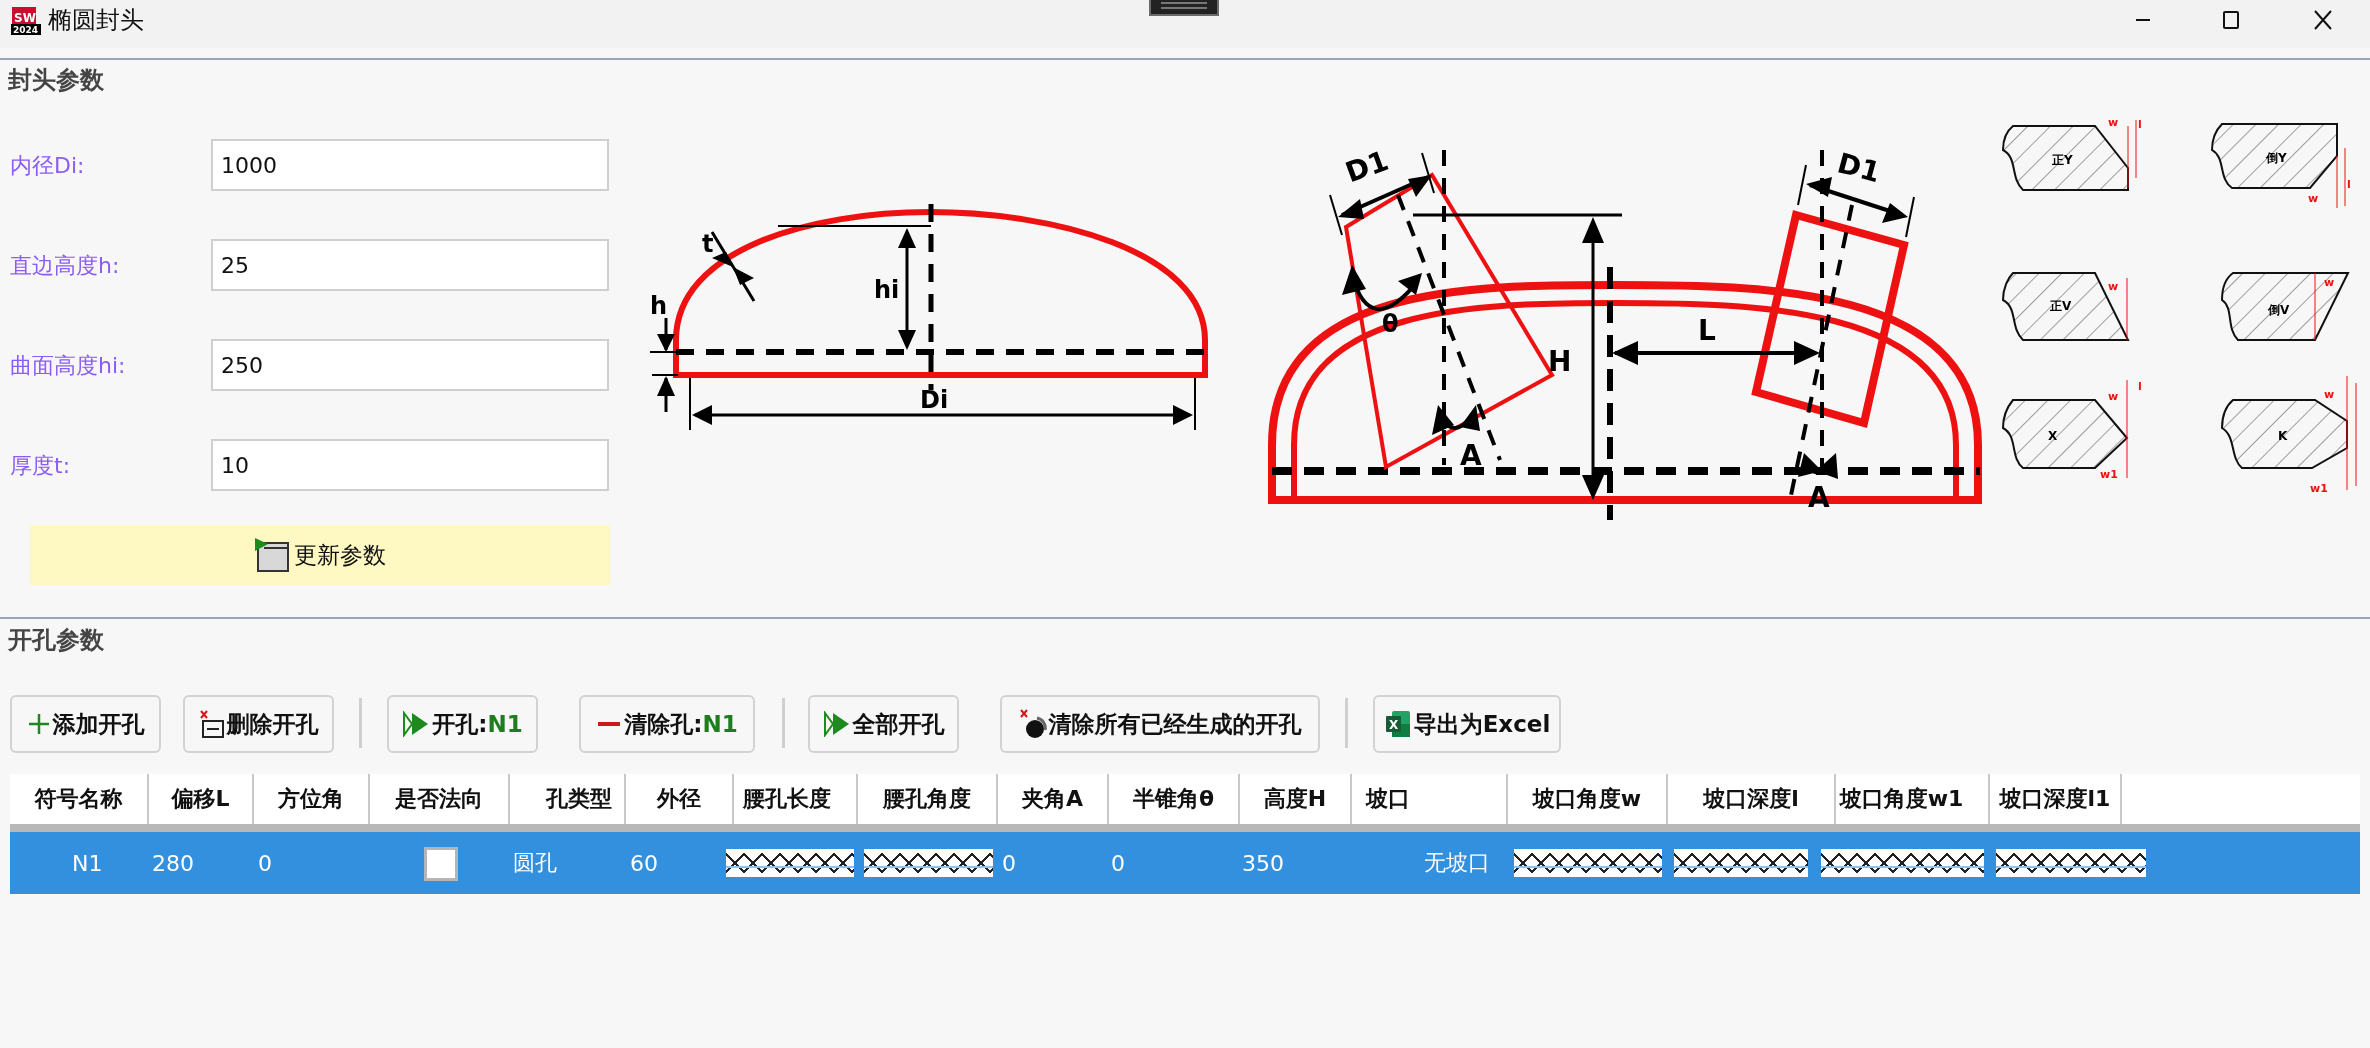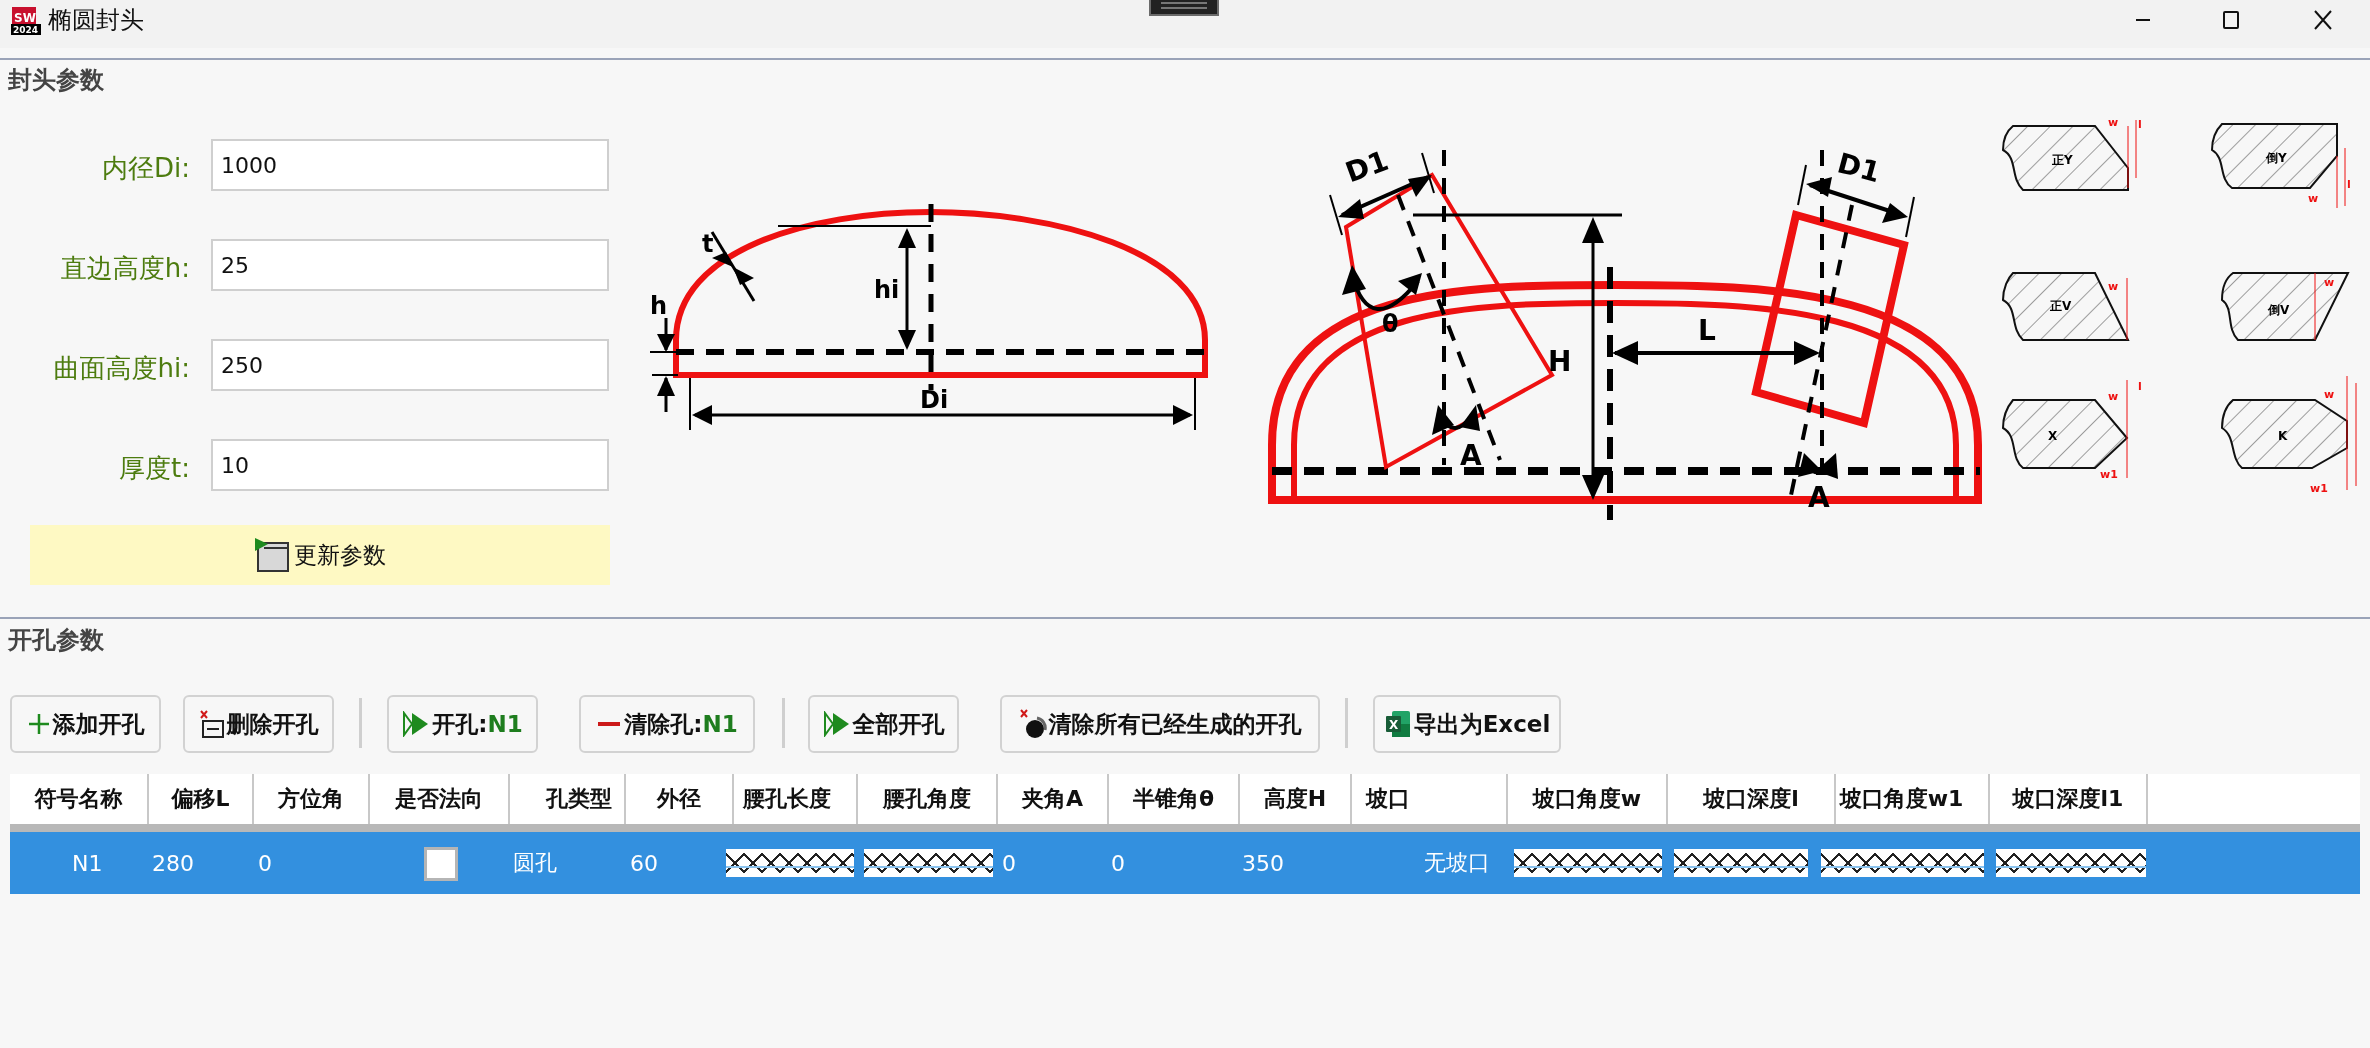--- a/index.html
+++ b/index.html
@@ -13,21 +13,21 @@
   .drag-handle { position: absolute; left: 1149px; top: 0; width: 70px; height: 16px; background: #222; border: 2px solid #6a6a6a; border-top: none; }
   .drag-handle::before, .drag-handle::after { content: ""; position: absolute; left: 10px; right: 10px; height: 2px; background: #777; }
   .drag-handle::before { top: 2px; } .drag-handle::after { top: 7px; }
   .win-btn { position: absolute; top: 0; width: 66px; height: 40px; display: flex; align-items: center; justify-content: center; }
   .win-min { left: 2110px; } .win-max { left: 2198px; } .win-close { left: 2290px; }
   .titlebar-line { position: absolute; left: 0; top: 58px; width: 2370px; height: 2px; background: #9aa3b8; }
 
   .section-title { position: absolute; left: 8px; font-size: 24px; font-weight: bold; color: #444; }
 
   
-  .form-label { position: absolute; width: 180px; text-align: right; font-size: 26px; color: #4d7c0f; }
+  .form-label { position: absolute; width: 180px; font-size: 22px; color: #8b5cf6; }
   .form-input { position: absolute; left: 211px; width: 398px; height: 52px; background: #fff; border: 2px solid #cfcfcf; font-size: 22px; padding: 0 8px; font-family: "DejaVu Sans", sans-serif; color: #111; }
   .update-btn { position: absolute; left: 30px; top: 525px; width: 580px; height: 60px; background: #fef9c3; display: flex; align-items: center; justify-content: center; font-size: 23px; color: #111; }
   .update-btn svg { margin-right: 2px; }
 
   .mid-line { position: absolute; left: 0; top: 617px; width: 2370px; height: 2px; background: #9aa3b8; }
 
   .diagram { position: absolute; }
 
   
   .tb-btn { position: absolute; top: 695px; height: 58px; border: 2px solid #d2d2d2; border-radius: 6px; background: #f7f7f7; display: flex; align-items: center; justify-content: center; font-size: 23px; font-weight: bold; color: #111; white-space: nowrap; }
@@ -317,21 +317,21 @@
     <div class="th" style="left:616px; width:108px;">外径</div>
     <div class="th" style="left:708px; width:140px;">腰孔长度</div>
     <div class="th" style="left:848px; width:140px;">腰孔角度</div>
     <div class="th" style="left:988px; width:111px;">夹角A</div>
     <div class="th" style="left:1099px; width:131px;">半锥角θ</div>
     <div class="th" style="left:1230px; width:112px;">高度H</div>
     <div class="th left" style="left:1342px; width:156px;">坡口</div>
     <div class="th" style="left:1498px; width:160px;">坡口角度w</div>
     <div class="th" style="left:1658px; width:168px;">坡口深度l</div>
     <div class="th" style="left:1805px; width:175px;">坡口角度w1</div>
-    <div class="th" style="left:1980px; width:158px;">坡口深度l1</div>
+    <div class="th" style="left:1980px; width:132px;">坡口深度l1</div>
   </div>
   <div class="thead-bottom"></div>
 
   <div class="row">
     <div class="td" style="left:62px;">N1</div>
     <div class="td" style="left:142px;">280</div>
     <div class="td" style="left:248px;">0</div>
     <div class="cb"></div>
     <div class="td" style="left:503px;">圆孔</div>
     <div class="td" style="left:620px;">60</div>

